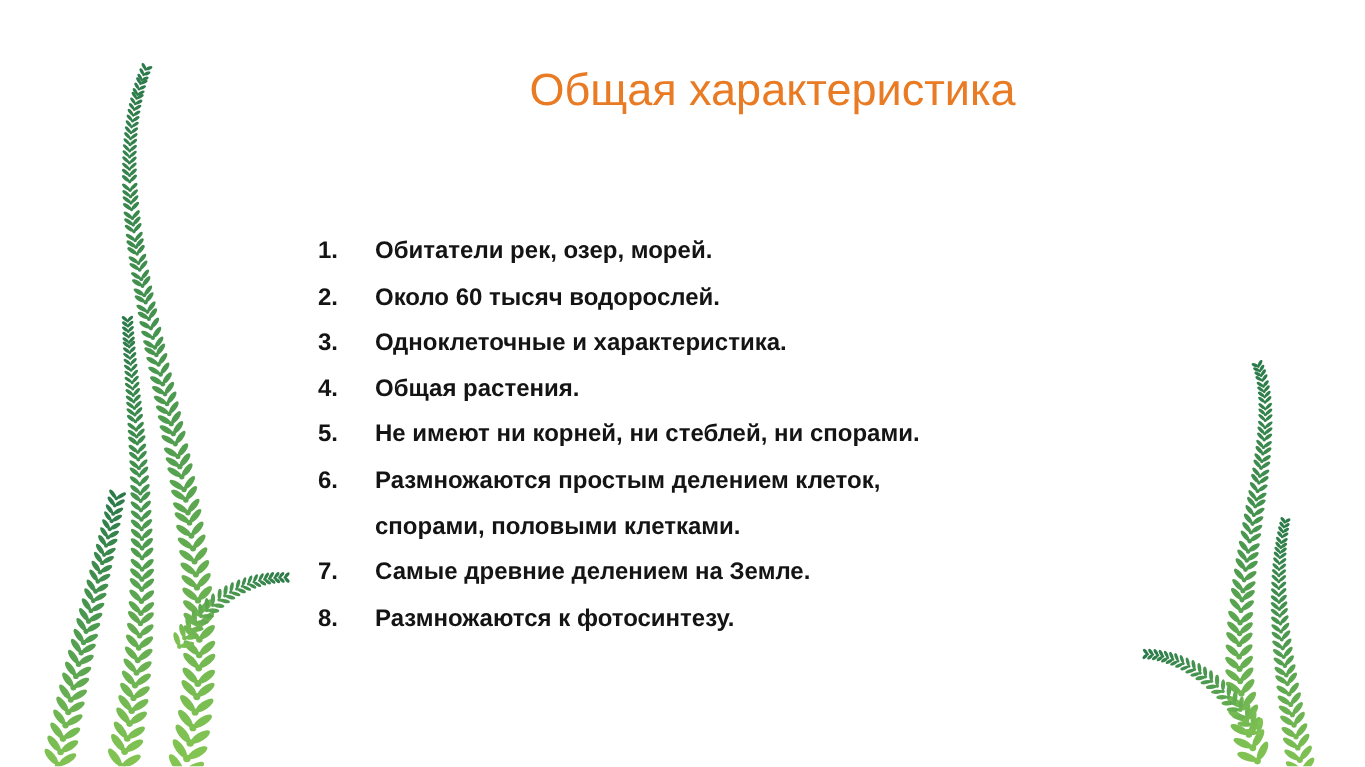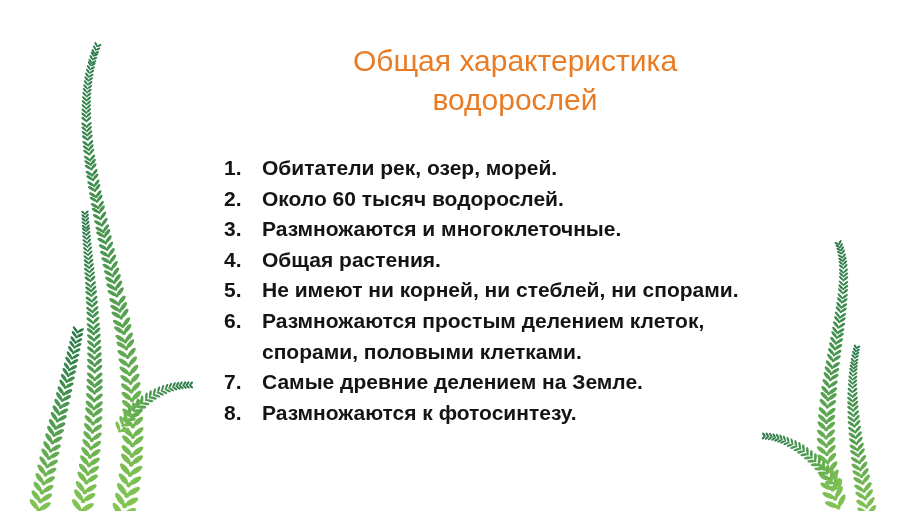--- a/index.html
+++ b/index.html
@@ -20,25 +20,25 @@
     margin:0;
     text-align:center;
     font-size:30px;
     line-height:39px;
     font-weight:normal;
     color:#E87B23;
     z-index:2;
   }
   .points{
     position:absolute;
-    left:224px;top:153px;width:600px;
+    left:212px;top:153px;width:600px;
     margin:0;padding:0;
     list-style:none;
     counter-reset:n;
-    font-size:21px;
+    font-size:16px;
     line-height:30.6px;
     font-weight:bold;
     color:#141414;
     z-index:2;
   }
   .points li{
     counter-increment:n;
     position:relative;
     padding-left:38px;
     white-space:pre-line;
@@ -931,26 +931,26 @@
           <ellipse cx="829.6" cy="482.7" rx="4.7" ry="1.8" transform="rotate(-174.8 829.6 482.7)"></ellipse>
           <ellipse cx="835.7" cy="478.1" rx="4.7" ry="1.8" transform="rotate(-78.6 835.7 478.1)"></ellipse>
           <circle cx="834.7" cy="483.1" r="1.6"></circle>
           <ellipse cx="833.4" cy="488.0" rx="4.9" ry="1.9" transform="rotate(-173.1 833.4 488.0)"></ellipse>
           <ellipse cx="839.9" cy="483.4" rx="4.9" ry="1.9" transform="rotate(-76.9 839.9 483.4)"></ellipse>
           <circle cx="838.7" cy="488.6" r="1.7"></circle>
         </g>
       </g>
   </svg>
 
-  <h1 class="title"><span>Общая характеристика</span><br><span>водорослей</span></h1>
+  <h1 class="title"><span>Общая характеристика</span><br></h1>
 
   <ol class="points">
     <li>Обитатели рек, озер, морей.</li>
     <li>Около 60 тысяч водорослей.</li>
-    <li>Размножаются и многоклеточные.</li>
+    <li>Одноклеточные и характеристика.</li>
     <li>Общая растения.</li>
     <li>Не имеют ни корней, ни стеблей, ни спорами.</li>
     <li>Размножаются простым делением клеток,
 спорами, половыми клетками.</li>
     <li>Самые древние делением на Земле.</li>
     <li>Размножаются к фотосинтезу.</li>
   </ol>
 
 </div>
 

